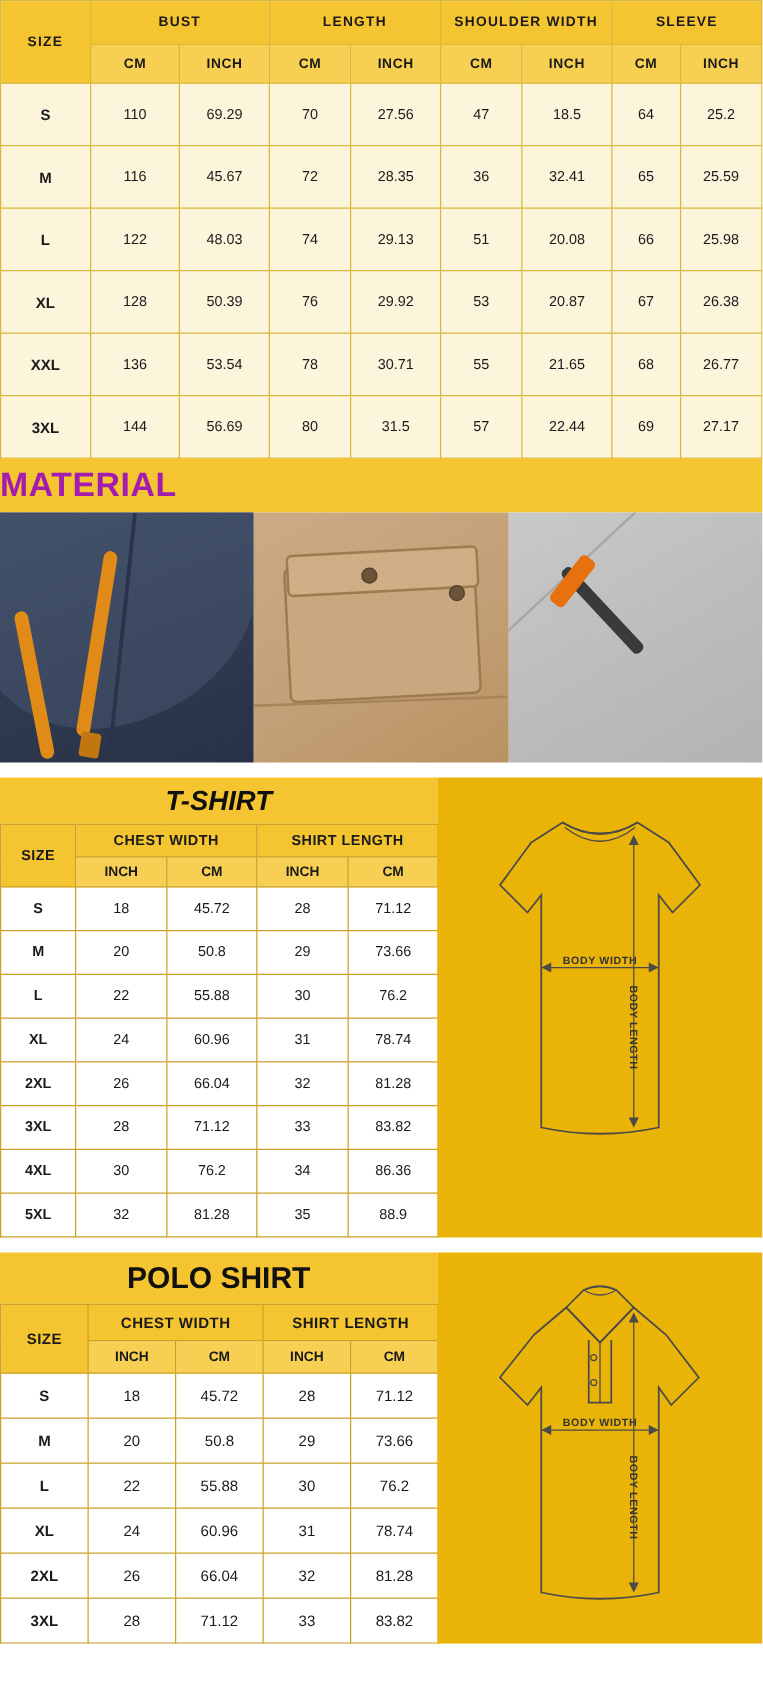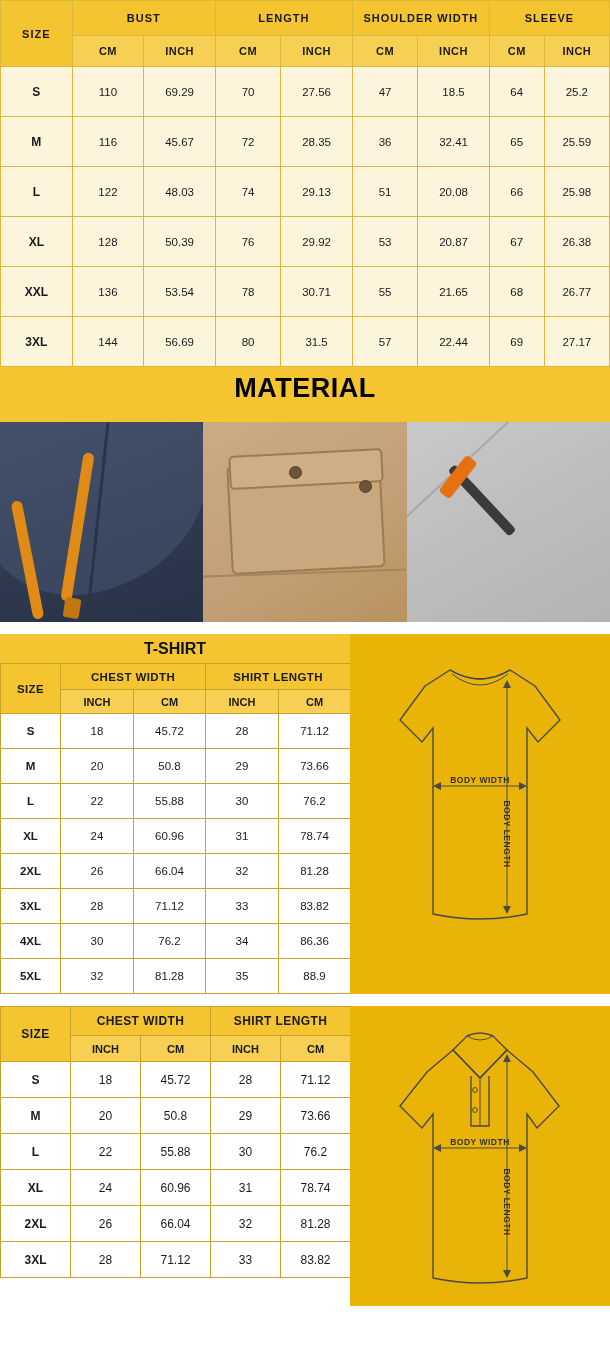--- a/index.html
+++ b/index.html
@@ -63,25 +63,25 @@
     font-size: 11.5px;
   }
   .hoodie-table tbody td.szcell {
     font-weight: bold;
     font-size: 12px;
   }
 
   
   .material-title {
     background: #f5c431;
-    text-align: center;
+    text-align: left;
     font-size: 27px;
     font-weight: bold;
-    padding: 6px 0 18px 0;
-    color: #000000;
+    padding: 6px 0 6px 0;
+    color: #a21caf;
     letter-spacing: 0.5px;
   }
   .material-row {
     display: flex;
     width: 100%;
     height: 200px;
   }
   .material-cell {
     flex: 1 1 0;
     position: relative;
@@ -184,21 +184,21 @@
     flex: 1 1 auto;
     position: relative;
     background: #eab308;
   }
   .shirt-title {
     background: #f5c431;
     text-align: center;
     font-weight: bold;
     color: #111;
   }
-  .tshirt-title { font-size: 16px; padding: 6px 0 5px 0; }
+  .tshirt-title { font-size: 22px; padding: 6px 0 5px 0; font-style: italic; }
   .polo-title { font-size: 24px; padding: 7px 0 6px 0; }
 
   table.shirt-tbl {
     border-collapse: collapse;
     width: 350px;
     table-layout: fixed;
   }
   table.shirt-tbl td, table.shirt-tbl th {
     border: 1px solid #c9a227;
     text-align: center;
@@ -473,20 +473,21 @@
         </g>
         <text class="fig-label" x="149" y="200" text-anchor="middle" transform="rotate(90 149 200)">BODY LENGTH</text>
       </svg>
     </div>
   </div>
 
   <div class="spacer-white"></div>
 
   <div class="shirt-block">
     <div class="shirt-table-wrap">
+      <div class="shirt-title polo-title">POLO SHIRT</div>
       <table class="shirt-tbl polo-tbl">
         <colgroup>
           <col style="width:70px">
           <col style="width:70px">
             <col style="width:70px">
           <col style="width:70px">
             <col style="width:70px">
         </colgroup>
         <thead>
           <tr class="h1">

